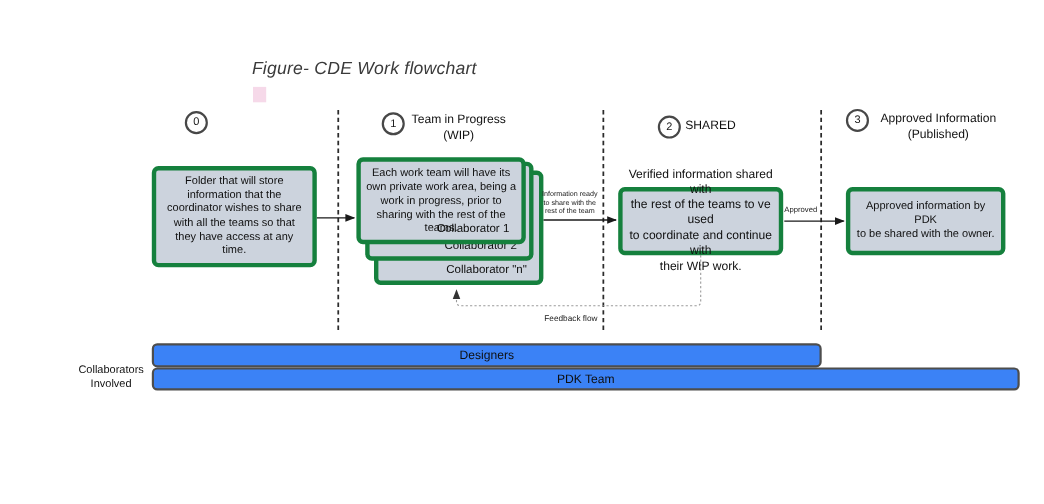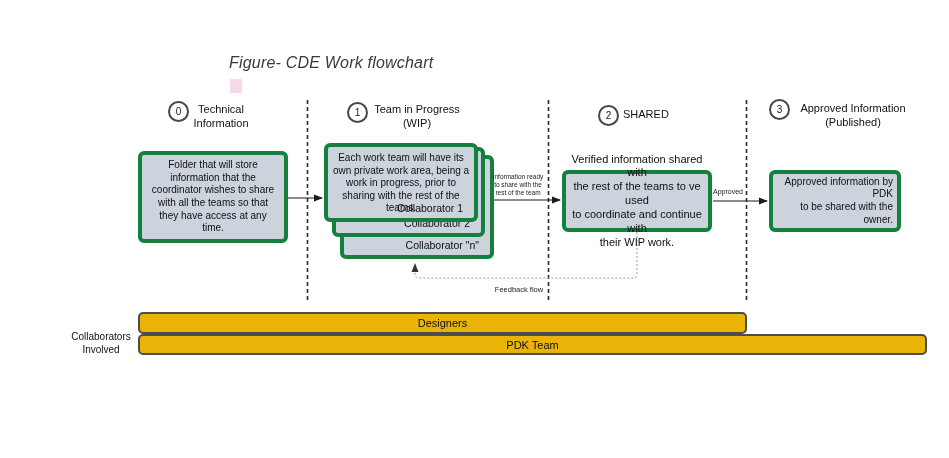--- a/index.html
+++ b/index.html
@@ -21,21 +21,21 @@
   .box{
     position:absolute;background:#ccd3dd;border:4px solid #15803d;border-radius:6px;
     box-sizing:border-box;font-size:10px;line-height:1.26;text-align:center;color:#0f0f0f;
   }
   .box.center{display:flex;align-items:center;justify-content:center;}
   .box .inner{padding:2px 4px;white-space:pre-line;}
   .collab-label{position:absolute;right:11px;bottom:3px;font-size:10.5px;white-space:nowrap;}
   .wip-par{padding:5px 2px 0 2px;white-space:pre-line;}
   .edge-label{position:absolute;text-align:center;color:#222;white-space:pre-line;}
   .bar{
-    position:absolute;background:#eab308;border:2px solid #4d4d4d;border-radius:5px;
+    position:absolute;background:#3b82f6;border:2px solid #4d4d4d;border-radius:5px;
     box-sizing:border-box;display:flex;align-items:center;justify-content:center;font-size:11px;color:#0f0f0f;
   }
   .axis-label{position:absolute;font-size:10px;line-height:1.3;text-align:center;white-space:pre-line;color:#111;}
 </style>
 </head>
 <body>
 
 <div class="canvas">
 
   <svg class="overlay" width="949" height="458">
@@ -55,22 +55,20 @@
     <line x1="681" y1="201" x2="735" y2="201" stroke="#1a1a1a" stroke-width="1.2" marker-end="url(#ah)"></line>
     <path d="M605,232 L605,274 Q605,278 601,278 L387,278 Q383,278 383,274 L383,264" fill="none" stroke="#9a9a9a" stroke-width="1" stroke-dasharray="2 2" marker-end="url(#ahf)"></path>
   </svg>
 
   <div class="title">Figure- CDE Work flowchart</div>
   <div class="pink-square"></div>
 
   <div class="stage-circle" style="left:136px;top:101px;">
     <span>0</span>
   </div>
-  <div class="stage-label" style="left:156px;top:103px;width:66px;">Technical
-Information</div>
 
   <div class="stage-circle" style="left:315px;top:102px;">
     <span>1</span>
   </div>
   <div class="stage-label" style="left:337px;top:103px;width:96px;">Team in Progress
 (WIP)</div>
 
   <div class="stage-circle" style="left:566px;top:105px;">
     <span>2</span>
   </div>
@@ -106,21 +104,21 @@
     <div class="collab-label">Collaborator 1</div>
   </div>
 
   <div class="box center" style="left:530px;top:170px;width:150px;height:62px;font-size:11px;">
     <div class="inner">Verified information shared with
 the rest of the teams to ve used
 to coordinate and continue with
 their WIP work.</div>
   </div>
 
-  <div class="box center" style="left:737px;top:170px;width:132px;height:62px;text-align:right;">
+  <div class="box center" style="left:737px;top:170px;width:145px;height:62px;">
     <div class="inner">Approved information by PDK
 to be shared with the owner.</div>
   </div>
 
   <div class="edge-label" style="left:452px;top:173px;width:68px;font-size:6.5px;line-height:1.25;">Information ready
 to share with the
 rest of the team</div>
   <div class="edge-label" style="left:678px;top:188px;width:36px;font-size:7px;">Approved</div>
   <div class="edge-label" style="left:452px;top:285px;width:70px;font-size:7.5px;">Feedback flow</div>
 

